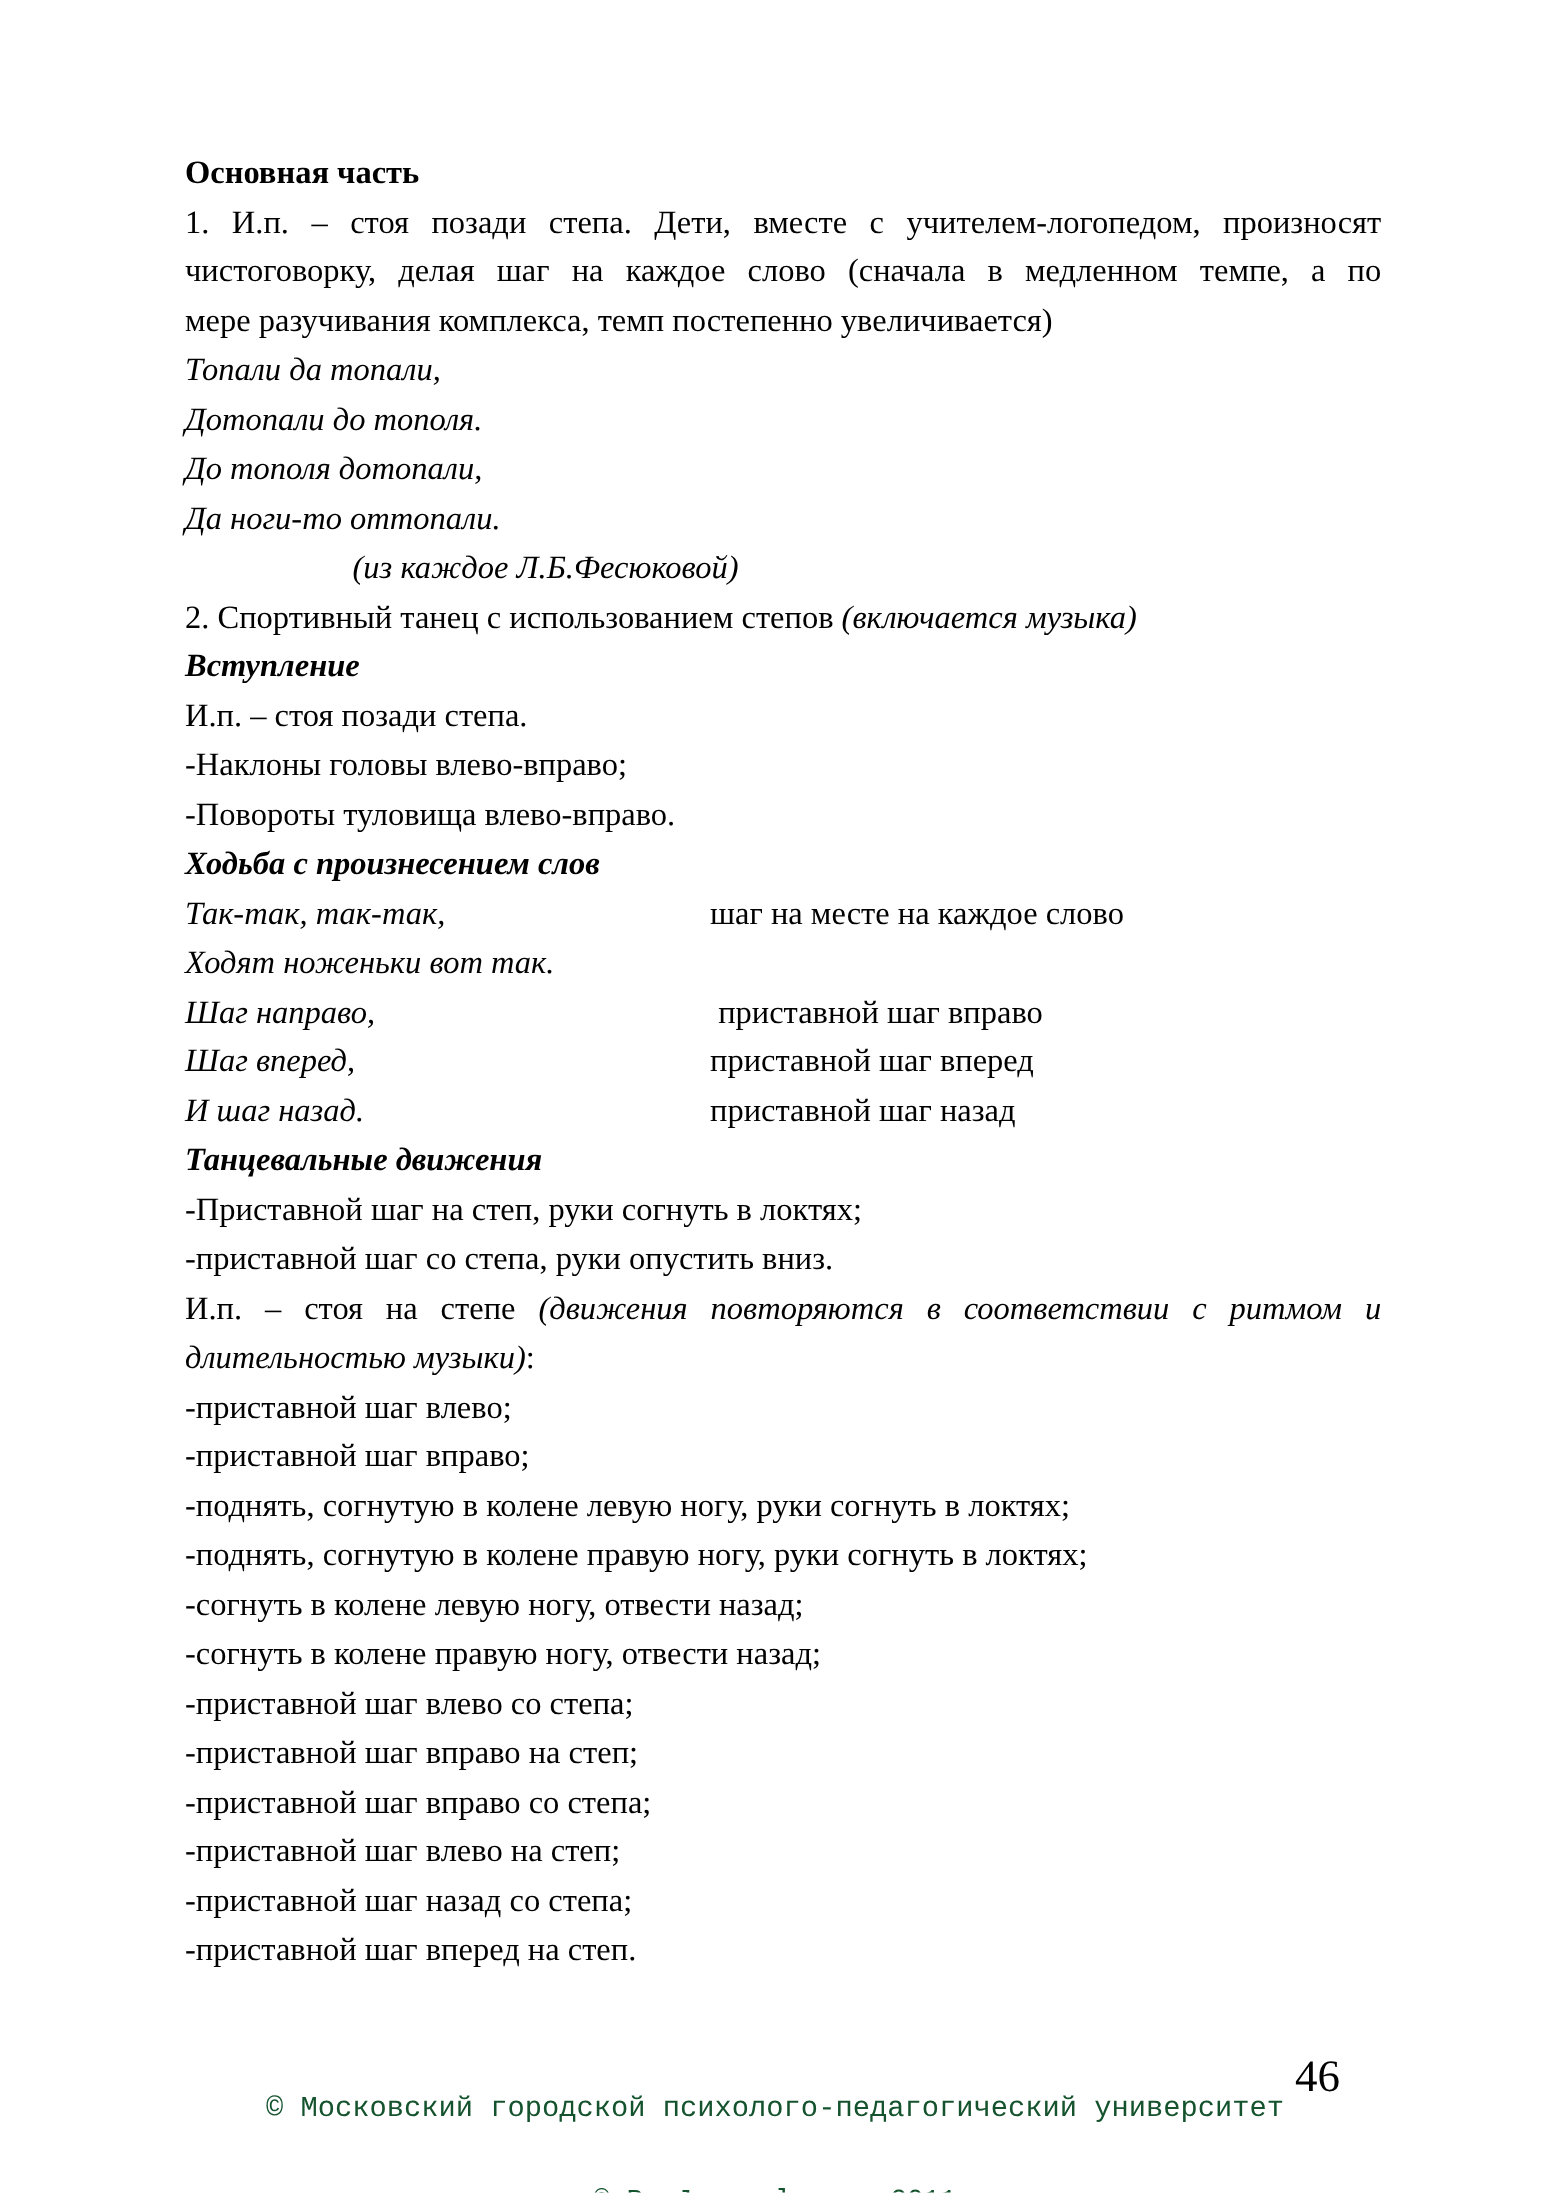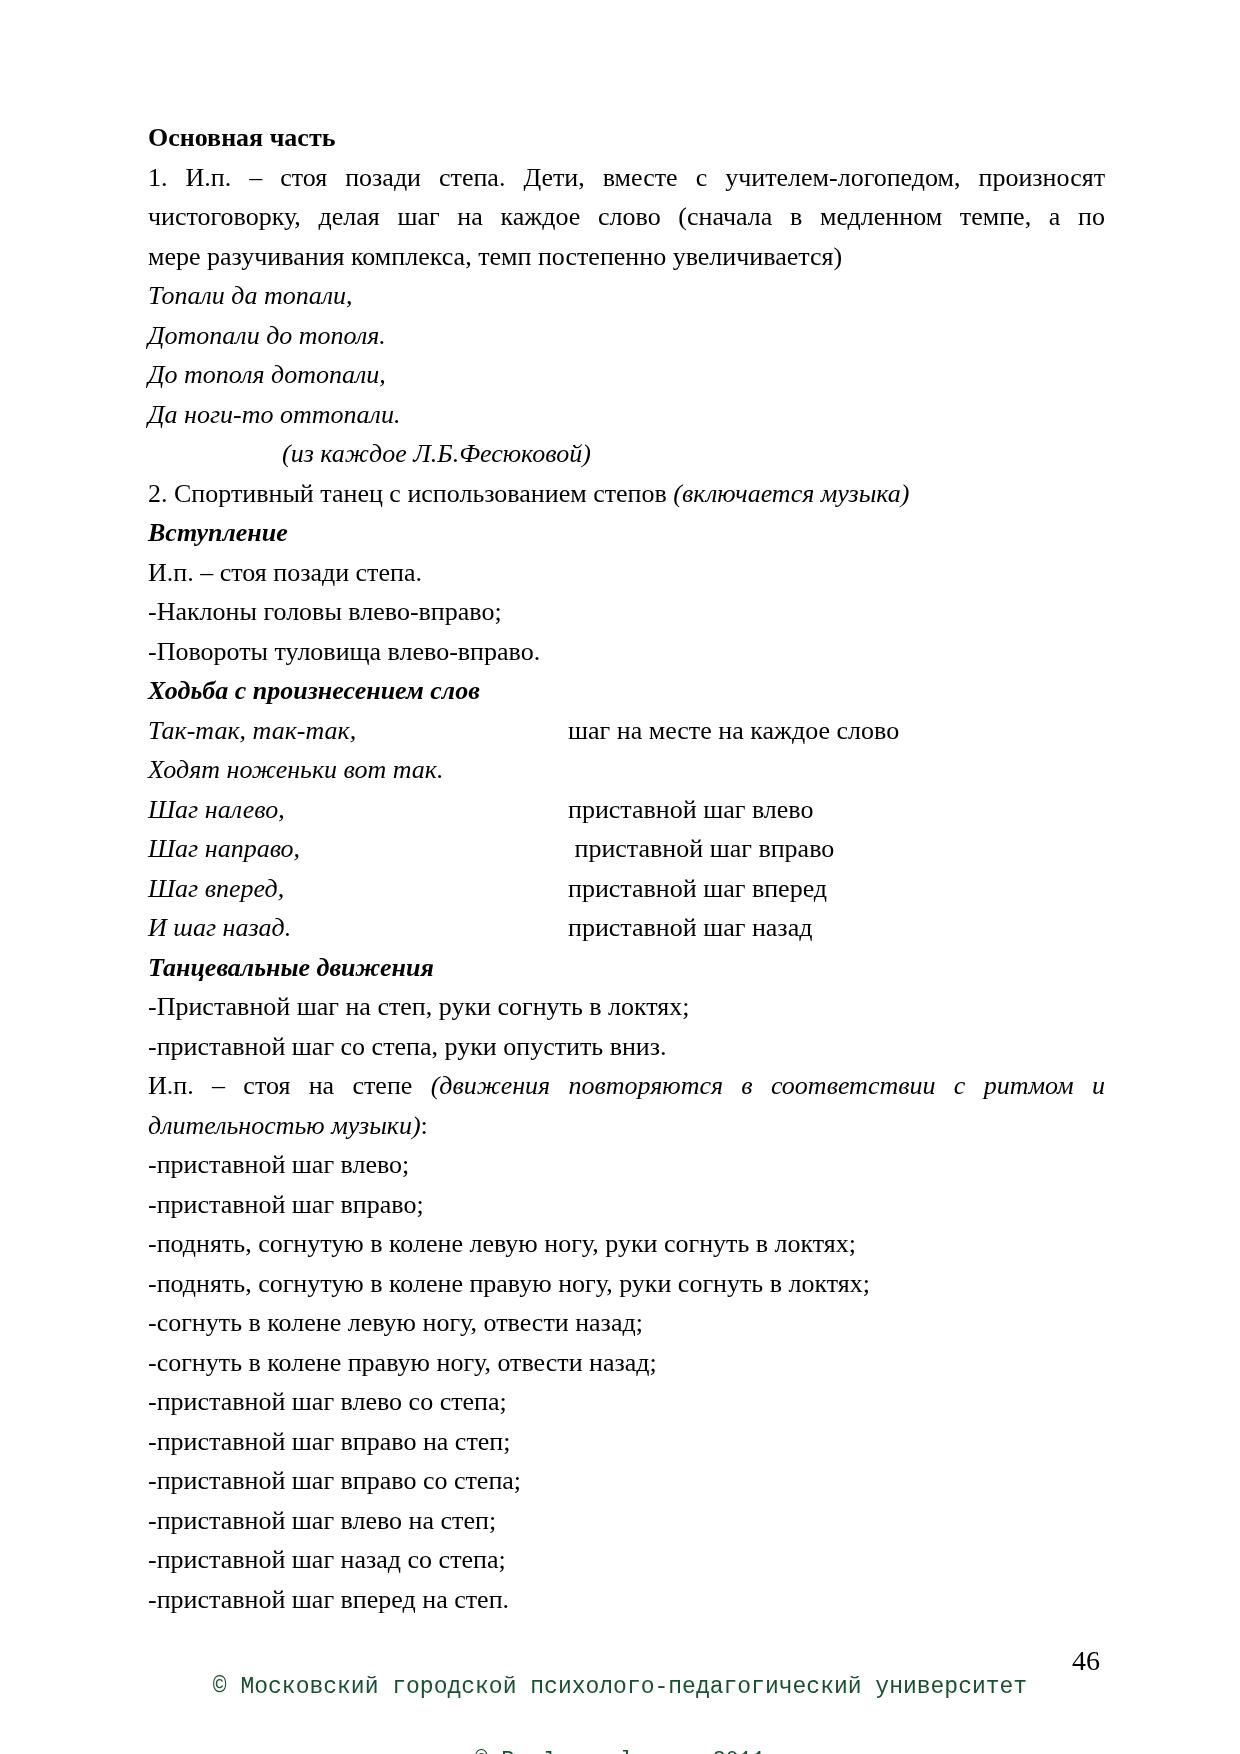--- a/index.html
+++ b/index.html
@@ -26,22 +26,22 @@
   .attr { padding-left: 134px; }
   .row { position: relative; }
   .row .rcol {
     position: absolute;
     left: 420px; top: 0;
     font-style: normal;
     white-space: pre;
   }
   .pagenum {
     position: absolute;
-    left: 1072px; top: 1646px;
-    font-size: 28px;
+    left: 1036px; top: 1646px;
+    font-size: 36px;
     line-height: 30px;
   }
   .copy {
     position: absolute;
     left: 0; width: 100%;
     text-align: center;
     font-family: Liberation Mono, monospace;
     color: #14532d;
   }
   .c1 { top: 1674px; font-size: 23px; }
@@ -78,24 +78,20 @@
 
   <div class="ln row">
     <span class="it">Так-так, так-так,</span>
     <span class="rcol">шаг на месте на каждое слово</span>
   </div>
   <div class="ln row">
     <span class="it">Ходят ноженьки вот так.</span>
     <span class="rcol"></span>
   </div>
   <div class="ln row">
-    <span class="it">Шаг налево,</span>
-    <span class="rcol">приставной шаг влево</span>
-  </div>
-  <div class="ln row">
     <span class="it">Шаг направо,</span>
     <span class="rcol"> приставной шаг вправо</span>
   </div>
   <div class="ln row">
     <span class="it">Шаг вперед,</span>
     <span class="rcol">приставной шаг вперед</span>
   </div>
   <div class="ln row">
     <span class="it">И шаг назад.</span>
     <span class="rcol">приставной шаг назад</span>

